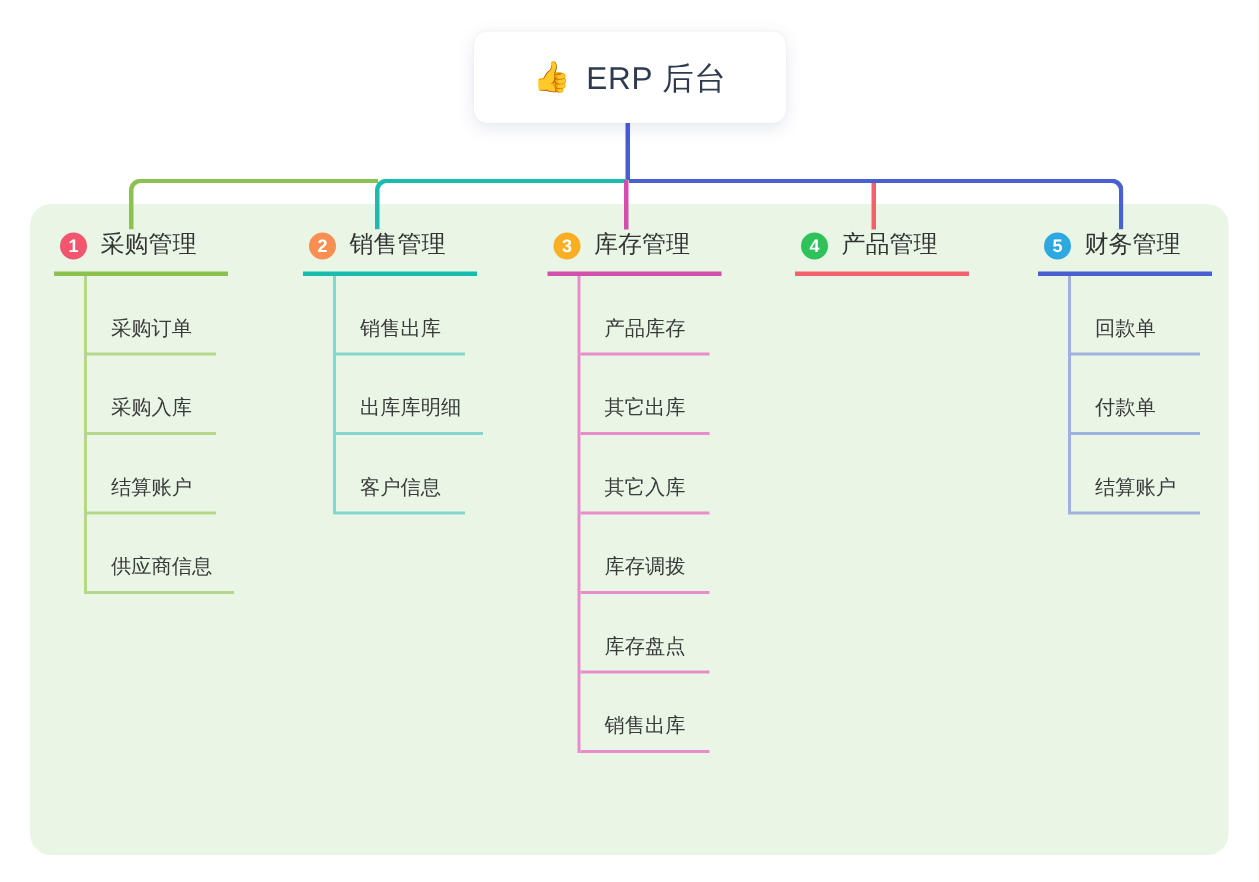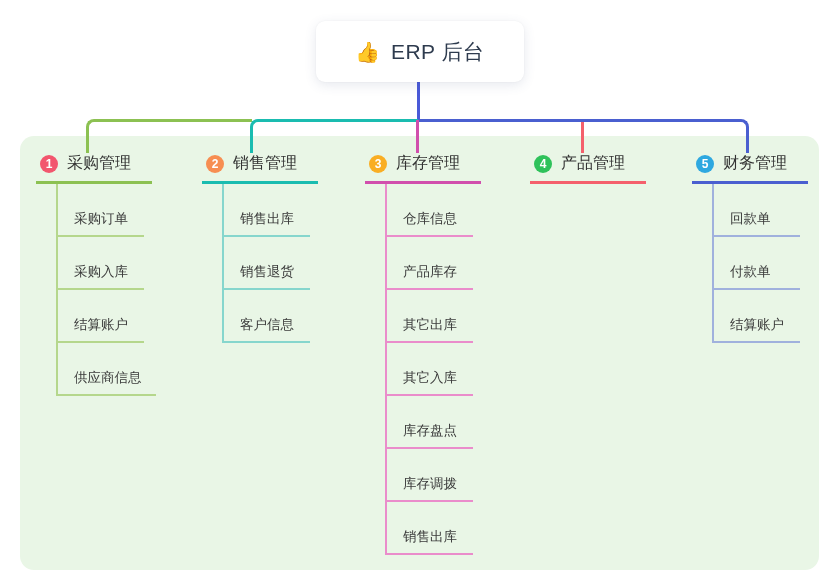--- a/index.html
+++ b/index.html
@@ -110,50 +110,47 @@
       <div class="branch" style="left: 202px; --c: #1abcb0; --lc: #86d6cd;">
     <div class="branch-title">
       <span class="badge" style="background: rgb(247, 142, 82);">2</span>
       <span class="branch-label">销售管理</span>
     </div>
     <div class="children">
           <div class="child">
     <span class="child-label">销售出库</span>
   </div>
           <div class="child">
-    <span class="child-label">销售退货</span>
+    <span class="child-label">出库库明细</span>
   </div>
           <div class="child">
     <span class="child-label">客户信息</span>
   </div>
         </div>
   </div>
       <div class="branch" style="left: 365px; --c: #d14fad; --lc: #ea8ccb;">
     <div class="branch-title">
       <span class="badge" style="background: rgb(249, 174, 36);">3</span>
       <span class="branch-label">库存管理</span>
     </div>
     <div class="children">
           <div class="child">
-    <span class="child-label">仓库信息</span>
-  </div>
-          <div class="child">
     <span class="child-label">产品库存</span>
   </div>
           <div class="child">
     <span class="child-label">其它出库</span>
   </div>
           <div class="child">
     <span class="child-label">其它入库</span>
   </div>
           <div class="child">
-    <span class="child-label">库存盘点</span>
+    <span class="child-label">库存调拨</span>
   </div>
           <div class="child">
-    <span class="child-label">库存调拨</span>
+    <span class="child-label">库存盘点</span>
   </div>
           <div class="child">
     <span class="child-label">销售出库</span>
   </div>
         </div>
   </div>
       <div class="branch" style="left: 530px; --c: #f4606c; --lc: #f79ba1;">
     <div class="branch-title">
       <span class="badge" style="background: rgb(47, 194, 91);">4</span>
       <span class="branch-label">产品管理</span>

